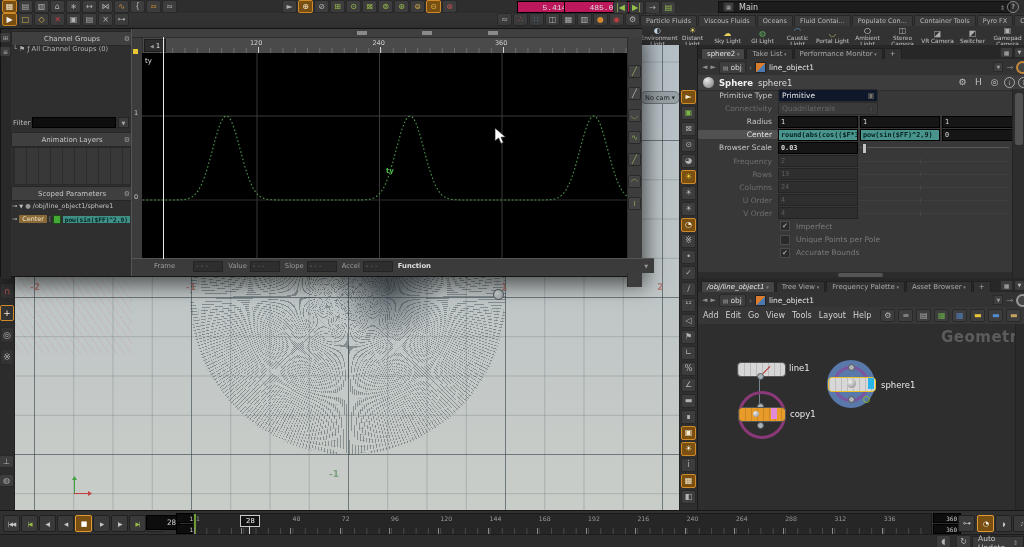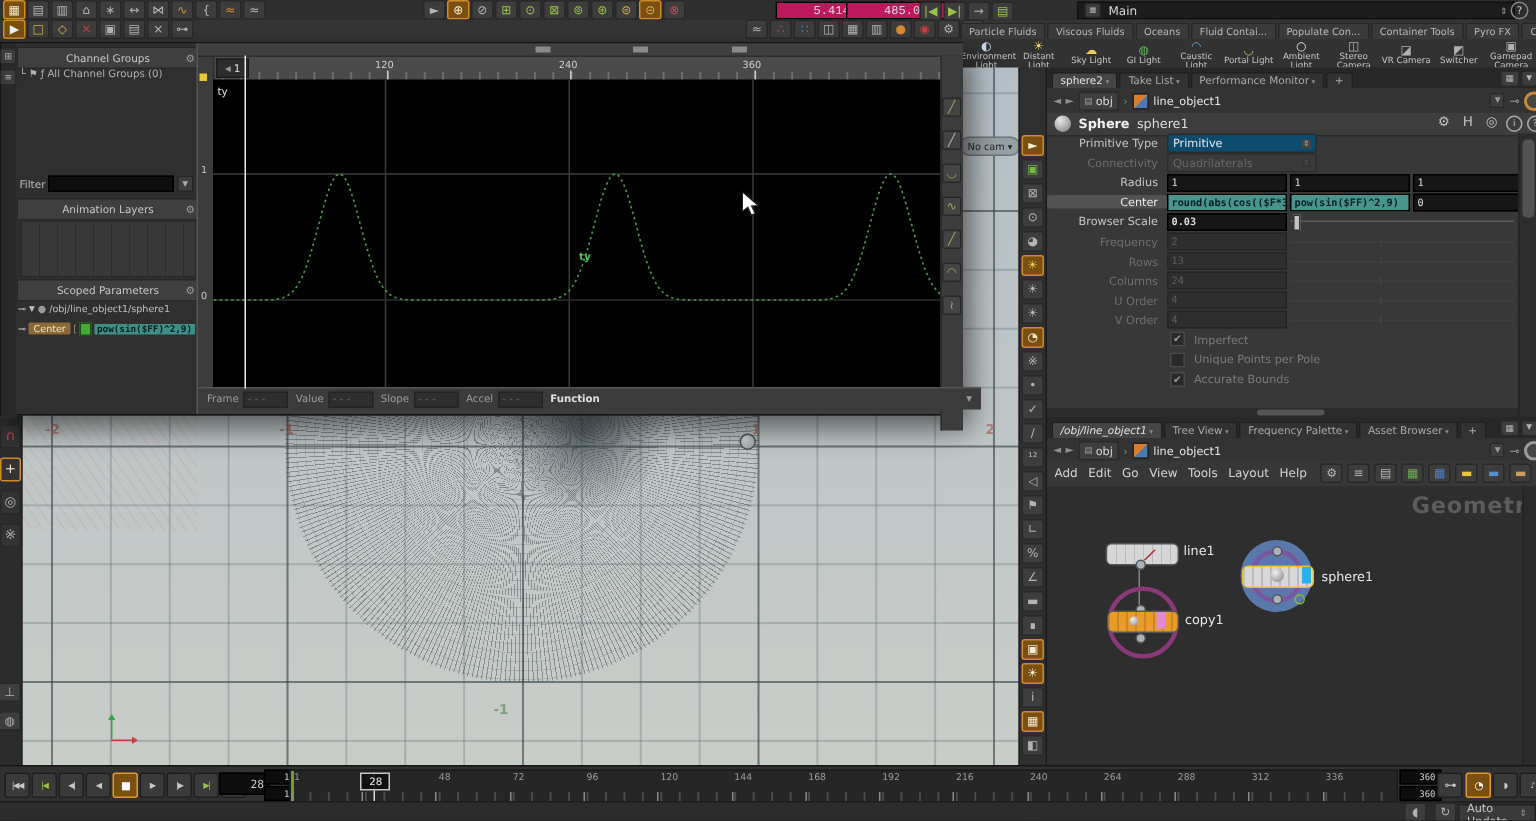--- a/index.html
+++ b/index.html
@@ -123,21 +123,21 @@
   #p-header .nname{font-size:8.5px;color:#dcdcdc;}
   #p-header .hicons{margin-left:auto;display:flex;gap:2px;}
   #p-header .hicons .ic{background:transparent;border:none;color:#c0c0c0;font-size:9px;}
   #p-header .hicons .circ{border:1px solid #aaa;border-radius:50%;width:9px;height:9px;font-size:6px;}
   #param-rows{position:absolute;left:0;top:44px;width:315px;}
   .prow{display:flex;align-items:center;height:13.1px;}
   .plabel{flex:0 0 74px;text-align:right;padding-right:6px;font-size:7.5px;color:#c4c4c4;white-space:nowrap;}
   .plabel.dim{color:#6e6e6e;}
   .plabel.hl{background:#515151;border-radius:2px;color:#e8e8e8;}
   .pctl{display:flex;align-items:center;flex:1;gap:2px;}
-  .pmenu{display:inline-flex;align-items:center;justify-content:space-between;width:92px;height:11px;background:#0c4a6e;
+  .pmenu{display:inline-flex;align-items:center;justify-content:space-between;width:92px;height:11px;background:#0f172a;
          border:1px solid #2c2c2c;border-radius:2px;color:#e8e8e8;font-size:7.5px;padding:0 3px;}
   .pmenu .marrow{font-size:5px;color:#b0b0b0;background:#454545;padding:0 1px;}
   .pmenu.dim{background:#3a3a3a;color:#676767;}
   .pmenu.dim .marrow{color:#555;background:#363636;}
   .pfield{width:74px;height:10px;background:#161616;border:1px solid #000;color:#dcdcdc;
           font-family:"DejaVu Sans Mono",monospace;font-size:6.8px;display:inline-flex;align-items:center;padding:0 2px;white-space:nowrap;overflow:hidden;}
   .pfield.expr{background:#49958e;color:#05201e;font-weight:bold;}
   .pfield.val{font-weight:bold;}
   .pfield.dimf{background:#2e2e2e;border-color:#242424;color:#5e5e5e;}
   .ptrack{position:relative;flex:1;height:9px;margin-right:4px;}
@@ -458,21 +458,21 @@
           <span class="ic" style="color: rgb(143, 174, 86);">╱</span>
           <span class="ic" style="color: rgb(184, 184, 184);">╱</span>
           <span class="ic" style="color: rgb(143, 174, 86);">◡</span>
           <span class="ic" style="color: rgb(143, 174, 86);">∿</span>
           <span class="ic" style="color: rgb(143, 174, 86);">╱</span>
           <span class="ic" style="color: rgb(143, 174, 86);">◠</span>
           <span class="ic" style="color: rgb(143, 174, 86);">≀</span>
         </div>
       <div id="ae-footer">
         <span class="row" style="gap:5px;flex:1">
-            <span class="f-grp" style="display: inline-flex; gap: 3px; align-items: center;">
+            <span class="f-grp" style="display: inline-flex; gap: 18px; align-items: center; margin-left: 16px;">
               <span class="f-lb">Frame</span>
               <span class="f-val">- - -</span>
             </span>
             <span class="f-grp" style="display: inline-flex; gap: 3px; align-items: center;">
               <span class="f-lb">Value</span>
               <span class="f-val">- - -</span>
             </span>
             <span class="f-grp" style="display: inline-flex; gap: 3px; align-items: center;">
               <span class="f-lb">Slope</span>
               <span class="f-val">- - -</span>

